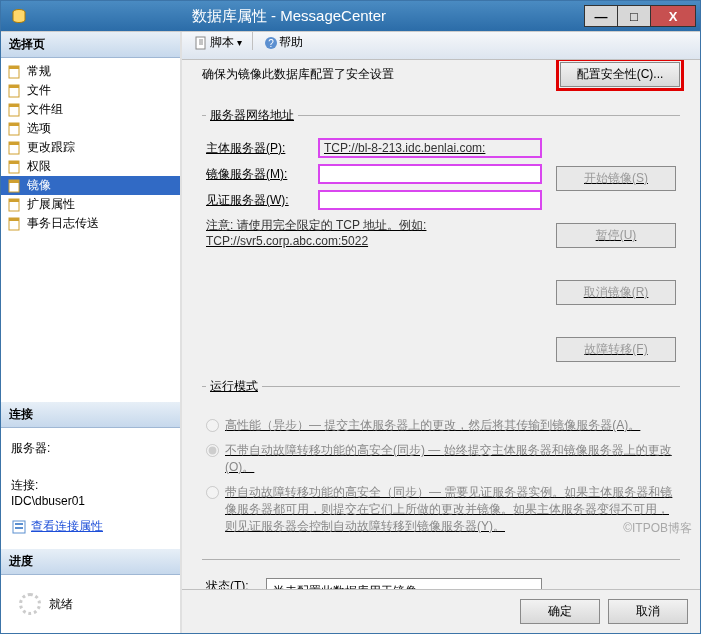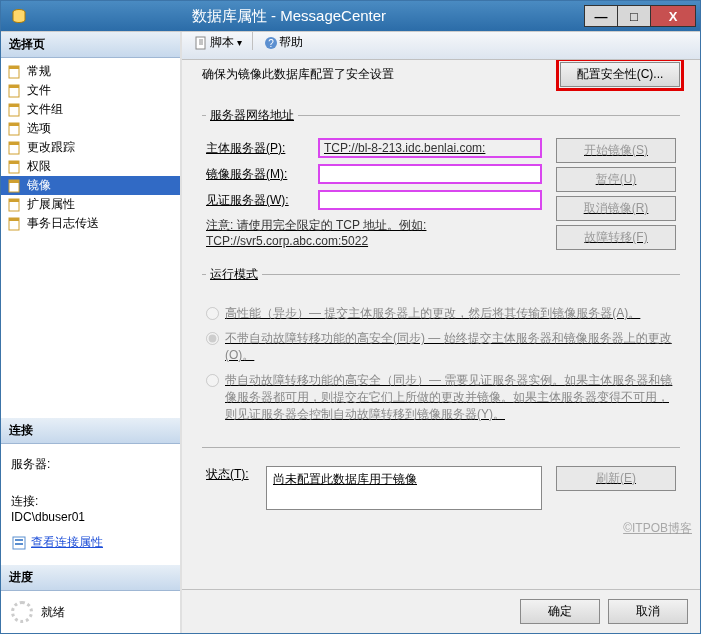--- a/index.html
+++ b/index.html
@@ -17,46 +17,46 @@
   .left-pane { width: 181px; background: #fff; border-right: 2px solid #e0e0e0; display: flex; flex-direction: column; }
   .section-hd { background: linear-gradient(#e7eff7, #c6d8ec); border-bottom: 1px solid #9fb7d4; padding: 4px 8px; font-weight: bold; }
   .tree { padding: 4px 0; flex: 0 0 auto; }
   .tree-item { display: flex; align-items: center; padding: 1px 6px; cursor: pointer; }
   .tree-item.selected { background: #316ac5; color: #fff; }
   .tree-icon { width: 16px; height: 16px; margin-right: 4px; display: inline-block; }
   .spacer-flex { flex: 1; }
   .conn-box { padding: 6px 10px; }
   .conn-label { margin-top: 6px; }
   .conn-link { color: #1d4ed8; text-decoration: underline; display: flex; align-items: center; margin-top: 10px; cursor: pointer; }
-  .prog-box { padding: 10px; display: flex; align-items: center; }
+  .prog-box { padding: 18px; display: flex; align-items: center; }
   .spinner { width: 22px; height: 22px; border: 3px dotted #ccc; border-radius: 50%; margin-right: 8px; }
   .right-pane { flex: 1; display: flex; flex-direction: column; background: #f0f0f0; }
   .toolbar { height: 28px; background: linear-gradient(#f5f7fa, #dde5ef); border-bottom: 1px solid #c0c0c0; display: flex; align-items: flex-start; padding: 0 6px; }
   .tb-item { display: flex; align-items: center; padding: 2px 6px; cursor: pointer; }
   .tb-sep { width: 1px; height: 18px; background: #c0c0c0; margin: 0 4px; }
   .dd-arrow { margin-left: 3px; font-size: 10px; }
   .content { flex: 1; background: #f0f0f0; padding: 2px 20px 6px 20px; overflow: auto; }
   .row-top { display: flex; align-items: flex-start; margin-bottom: 20px; }
   .row-top-label { flex: 1; padding-top: 4px;}
   .btn { border: 1px solid #8a8a8a; background: linear-gradient(#f2f2f2, #d9d9d9); padding: 3px 14px; cursor: pointer; min-width: 120px; text-align: center; font-family: inherit; font-size: 12px; }
   .btn.hl { outline: 3px solid #e00000; outline-offset: 1px; }
-  .btn:disabled { color: #999; cursor: default; background: #e8e8e8; }
+  .btn:disabled { color: #999; cursor: default; background: #e8e8e8; margin-top: 28px; }
   fieldset.grp { border: none; border-top: 1px solid #b0b0b0; padding: 14px 4px 6px 4px; margin-bottom: 10px; text-decoration: underline; }
   fieldset.grp > legend { padding: 0 4px; }
   .form-label { width: 112px; }
   .form-input { flex: 1; border: 2px solid #d946ef; background: #fff; height: 20px; padding: 1px 4px; font-family: inherit; font-size: 12px; margin-right: 14px; }
   .form-input.ro { background: #f0f0f0; color: #333; }
   .note { margin-top: 8px; color: #333; line-height: 1.3; }
   .radio-row { display: flex; align-items: flex-start; margin: 8px 0; color: #888; }
   .radio-row input { margin-right: 6px; margin-top: 2px; }
   .state-row { display: flex; align-items: flex-start; margin-top: 4px; }
   .state-box { flex: 1; border: 1px solid #888; background: #fff; height: 44px; padding: 4px 6px; margin-right: 14px; }
   .footer { height: 44px; border-top: 1px solid #c0c0c0; display: flex; align-items: center; justify-content: flex-end; padding: 0 12px; background: #f0f0f0; }
   .footer .btn { min-width: 80px; margin-left: 8px; }
-  .watermark { position: absolute; right: 8px; bottom: 96px; color: rgba(120,120,120,0.6); font-size: 12px; pointer-events: none; text-decoration: underline; }
+  .watermark { position: absolute; right: 8px; bottom: 96px; color: rgba(120,120,120,0.6); font-size: 12px; pointer-events: none; }
   .icon-svg { width: 16px; height: 16px; display: inline-block; vertical-align: middle; }
   .btn-col { display:flex; flex-direction:column; gap:4px; }
   .server-row { display:flex; align-items:center; margin-bottom:6px; }
 </style>
 </head>
 <body>
 
 <div class="window">
   <div class="titlebar">
     <span class="titlebar-icon">

